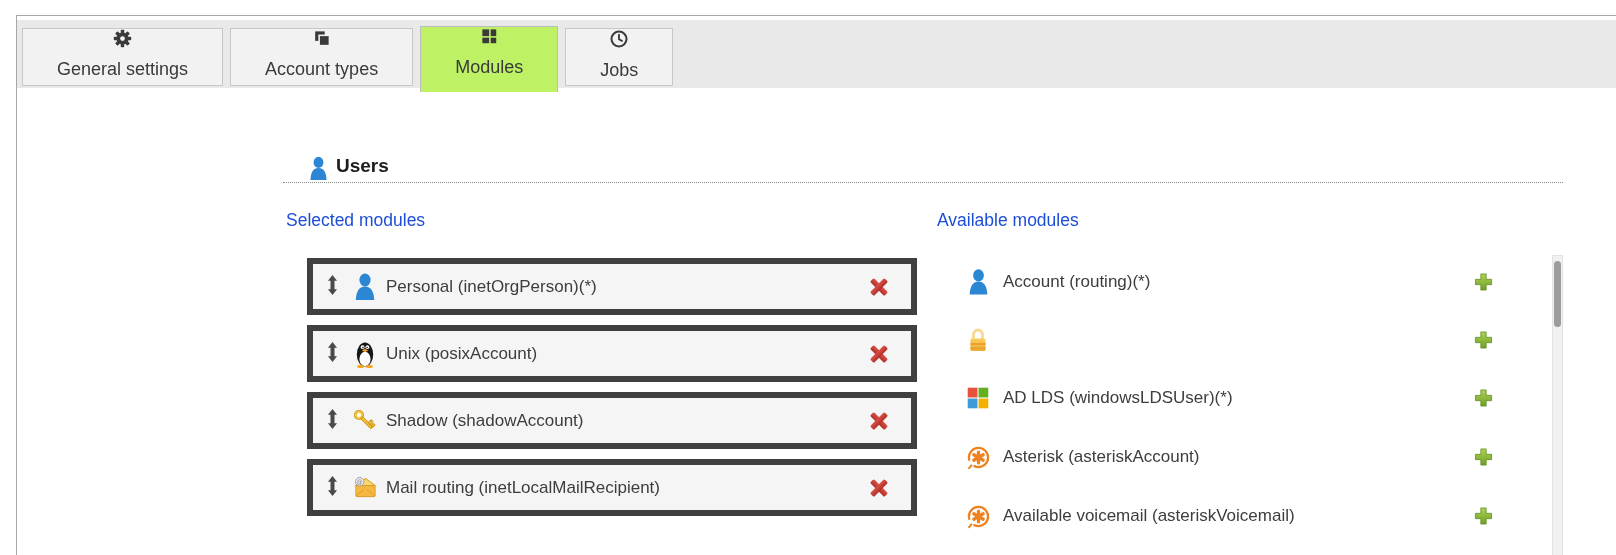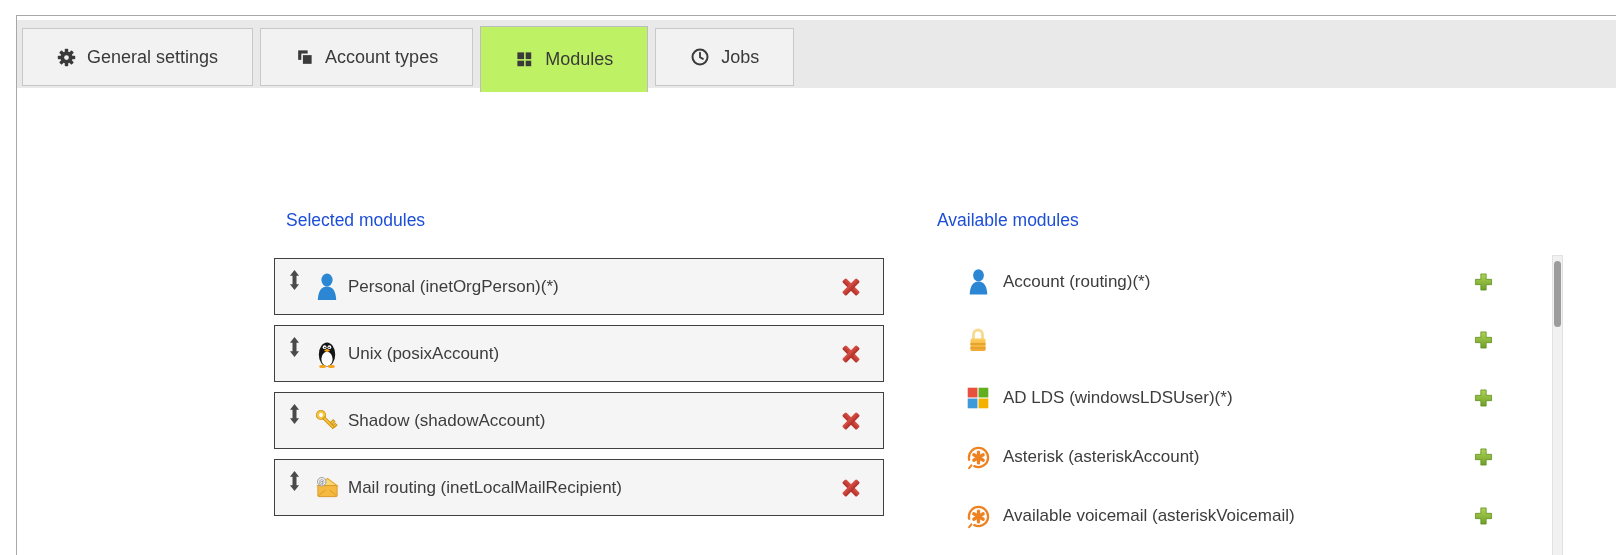--- a/index.html
+++ b/index.html
@@ -15,21 +15,21 @@
   
   .tabs {
     position:absolute; left:0; top:4px; width:100%; height:68px;
     background:#e9e9e9; display:flex; align-items:flex-start;
     padding-left:5px; box-sizing:border-box;
   }
   .tab {
     display:flex; align-items:center; gap:11px;
     margin:8px 7px 0 0; height:58px; padding:0 34px;
     background:#f2f2f2; border:1px solid #c8c8c8; box-sizing:border-box;
-    font-size:18px; color:#3a3a3a; cursor:pointer; white-space:nowrap;
+    font-size:18px; color:#3a3a3a; cursor:pointer; white-space:nowrap;flex-direction:column;
   }
   .tab.active {
     margin-top:6px; height:66px; background:#bef264;
     border-color:#bdbdbd; border-bottom:none; position:relative; z-index:2;
   }
   .ticon { display:flex; align-items:center; }
   
   .users-header {
     position:absolute; left:266px; top:136px; width:1280px; height:31px;
     border-bottom:1px dotted #8a8a8a; box-sizing:border-box;
@@ -39,22 +39,22 @@
     position:absolute; left:53px; top:3px;
     font-size:19px; font-weight:bold; color:#1c1c1c;
   }
   .col-heading {
     position:absolute; top:194px; font-size:17.5px; color:#1d4ed8;
   }
   .col-heading.sel { left:269px; }
   .col-heading.av  { left:920px; }
   
   .sel-row {
-    position:absolute; left:257px; width:610px; height:57px;
-    background:#f5f5f5; border:1px solid #404040; box-sizing:border-box;
+    position:absolute; left:290px; width:610px; height:57px;
+    background:#f5f5f5; border:6px solid #404040; box-sizing:border-box;
   }
   .handle { position:absolute; left:13px; top:11px; cursor:grab; }
   .mod-icon {
     position:absolute; left:36px; top:0; width:32px; height:100%;
     display:flex; align-items:center; justify-content:center;
   }
   .mod-label {
     position:absolute; left:73px; top:50%; transform:translateY(-50%);
     font-size:17px; color:#3d3d3d; white-space:nowrap;
   }
@@ -223,20 +223,28 @@
     <div class="tab">
       <span class="ticon">
         <svg width="20" height="20">
             <use href="#sym-clock" xlink:href="#sym-clock"></use>
           </svg>
       </span>
       <span>Jobs</span>
     </div>
   </div>
 
+  <div class="users-header">
+    <span class="users-icon">
+      <svg width="21" height="25">
+          <use href="#sym-user" xlink:href="#sym-user"></use>
+        </svg>
+    </span>
+    <span class="users-title">Users</span>
+  </div>
 
   <div class="col-heading sel">Selected modules</div>
   <div class="col-heading av">Available modules</div>
 
   <div class="sel-row" style="top:242px">
     <span class="handle">
       <svg width="13" height="20">
           <use href="#sym-handle" xlink:href="#sym-handle"></use>
         </svg>
     </span>

